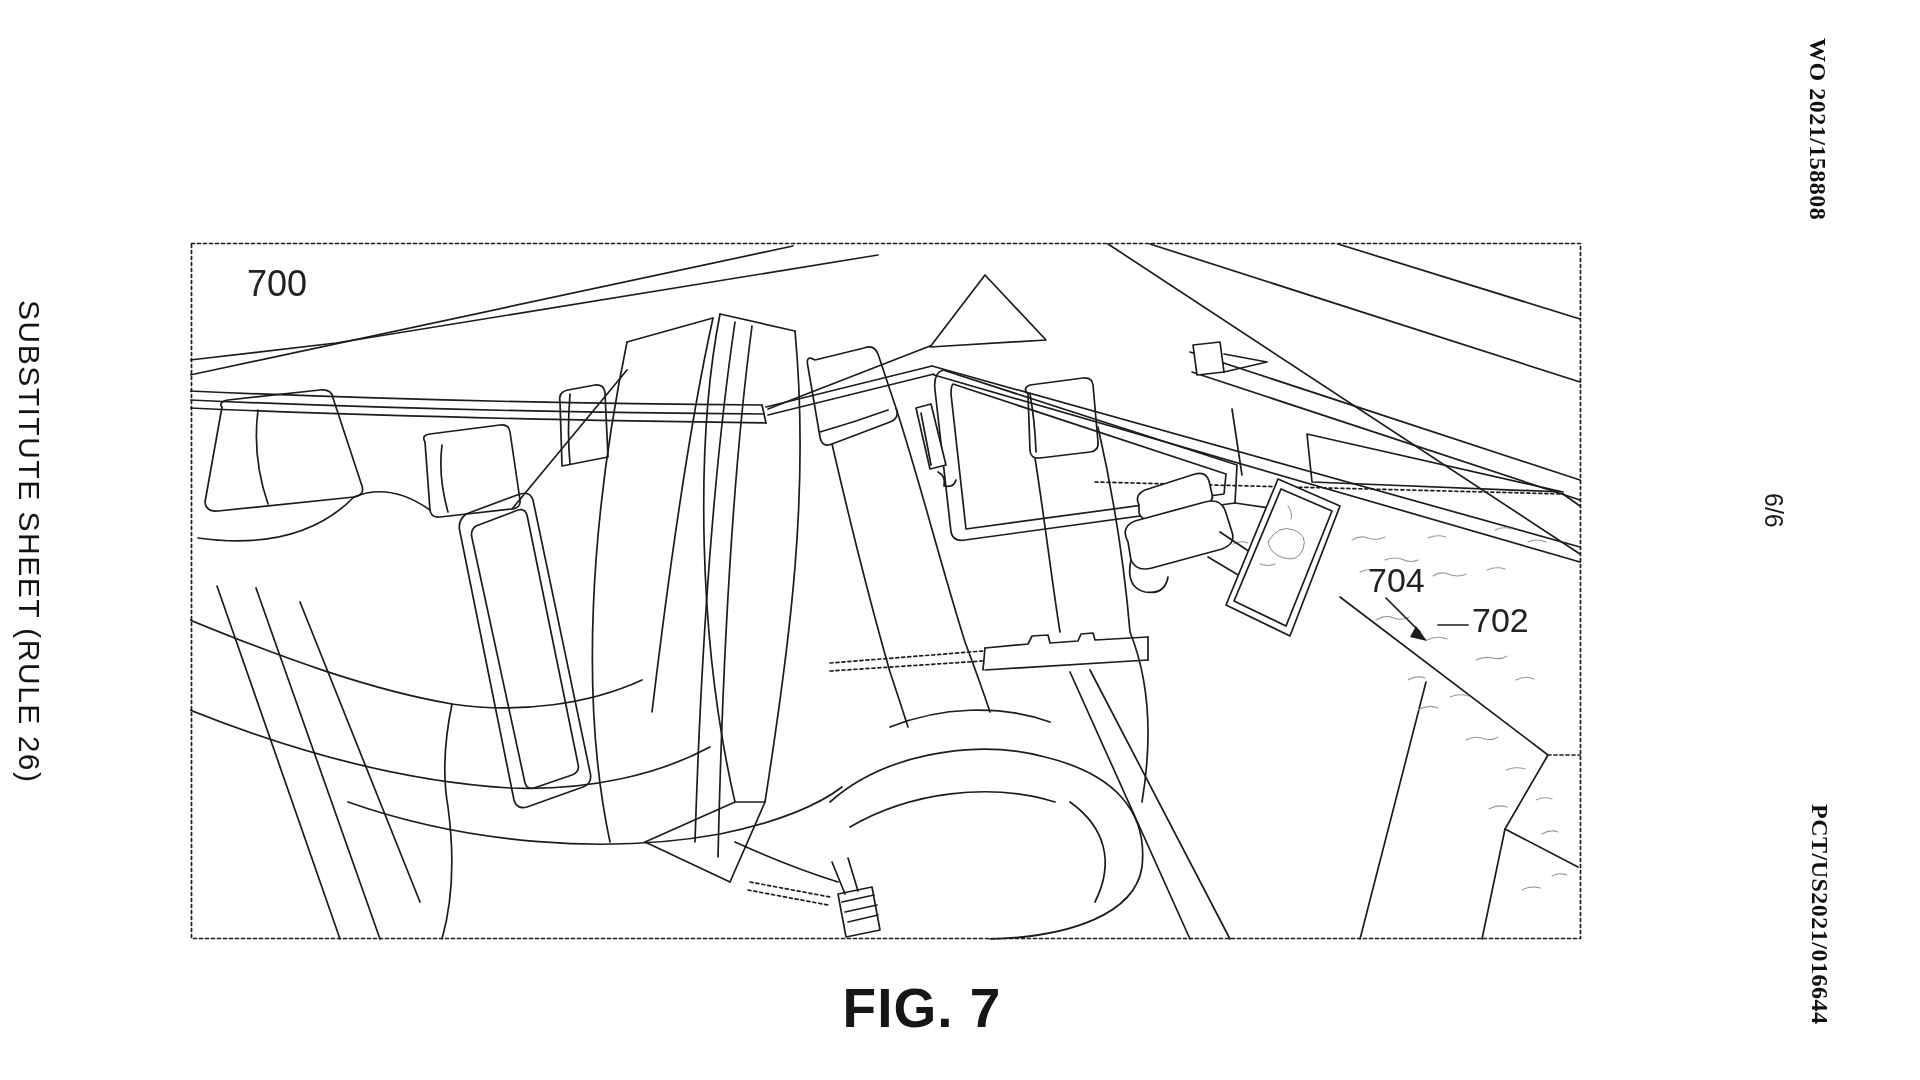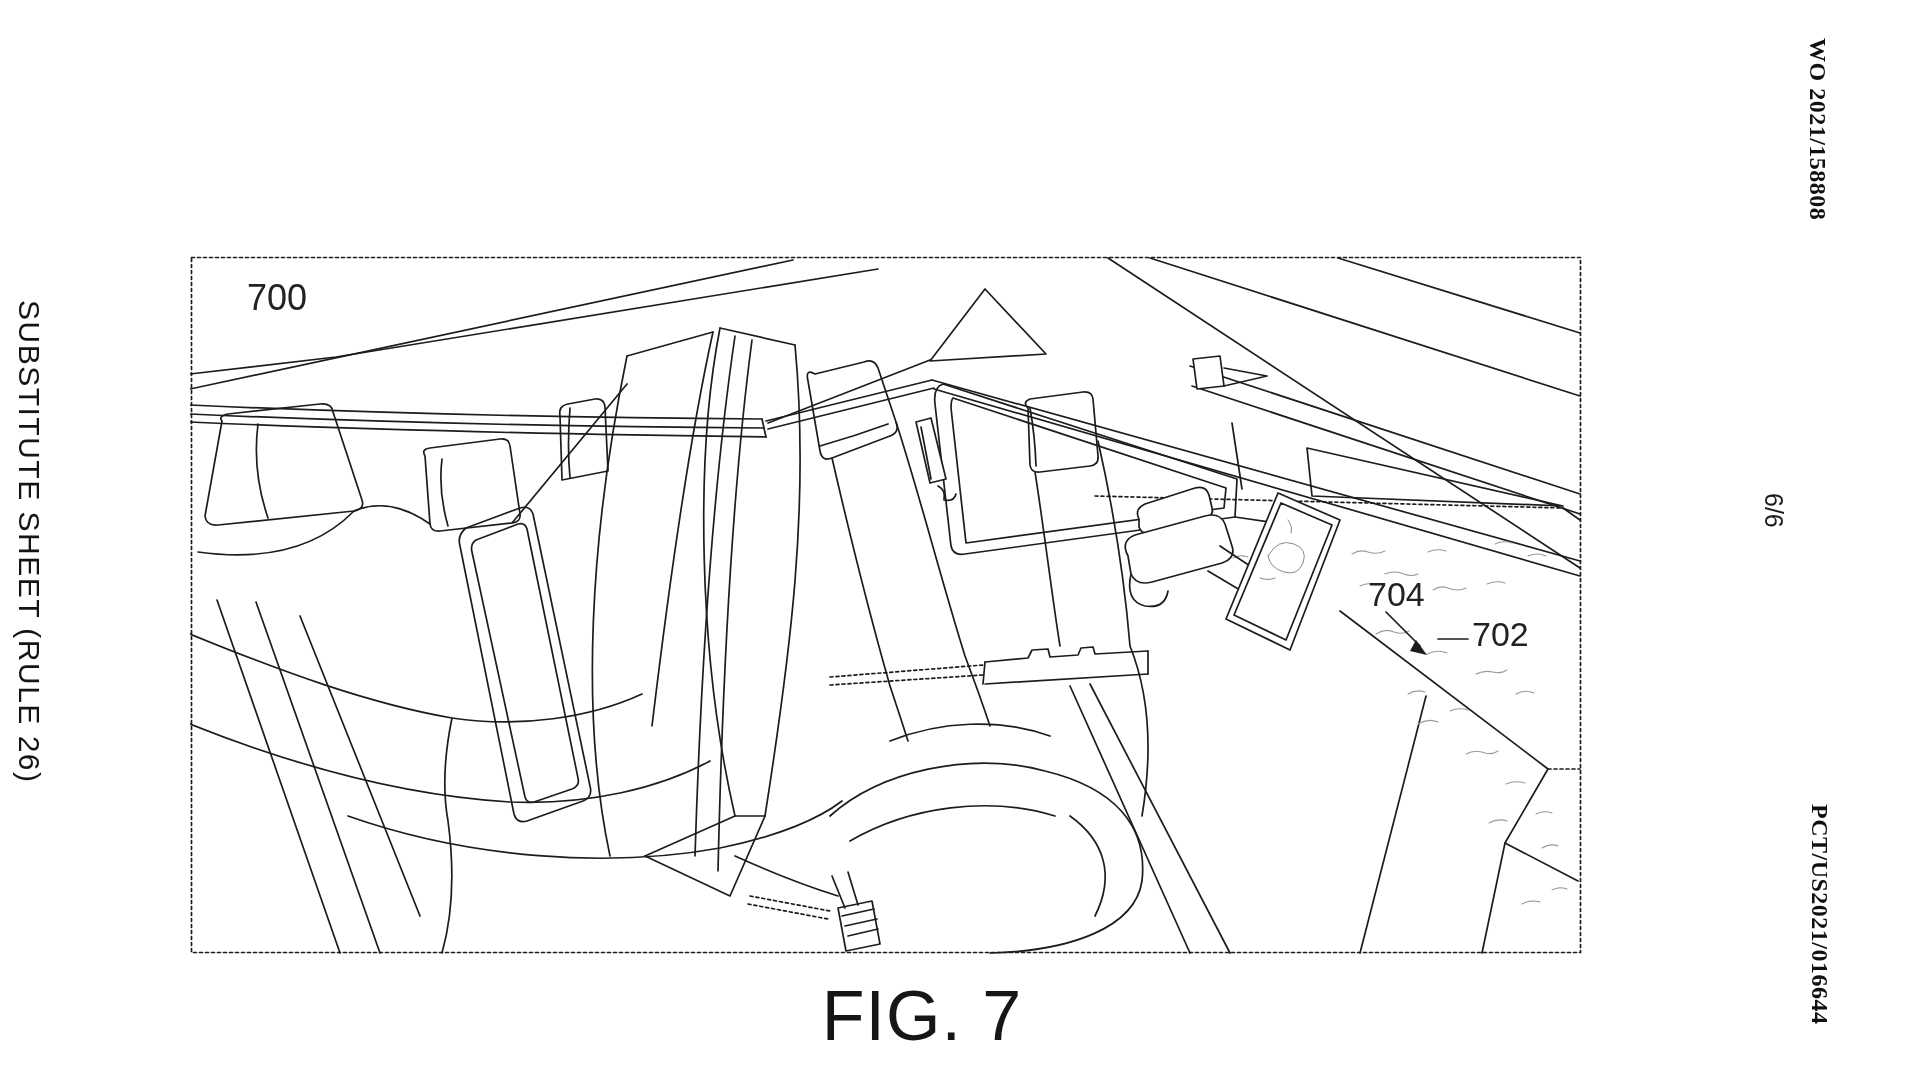--- a/index.html
+++ b/index.html
@@ -8,26 +8,26 @@
     font-family:"Liberation Sans",sans-serif;overflow:hidden;
   }
   .rot{
     position:absolute;white-space:nowrap;
     transform:rotate(90deg);transform-origin:0 0;
     color:#111;
   }
   .side-sans{font-family:"Liberation Sans",sans-serif;font-size:30px;letter-spacing:1.5px;color:#141414;}
   .side-serif{font-family:"Liberation Serif",serif;font-weight:bold;font-size:24px;letter-spacing:.5px;color:#101010;}
   .sheet-num{font-family:"Liberation Sans",sans-serif;font-size:25px;color:#1a1a1a;}
-  #figure-frame{position:absolute;left:190px;top:256px;width:1392px;height:698px;}
+  #figure-frame{position:absolute;left:190px;top:242px;width:1392px;height:698px;}
   #figure-frame svg{display:block;width:1392px;height:698px;}
   #fig-caption{
     position:absolute;left:922px;top:976px;transform:translateX(-50%);
-    font-family:"Liberation Sans",sans-serif;font-weight:400;
-    font-size:70px;letter-spacing:1px;color:#161616;
+    font-family:"Liberation Sans",sans-serif;font-weight:700;
+    font-size:55px;letter-spacing:1px;color:#161616;
   }
   
   .ln{fill:none;stroke:#1c1c1c;stroke-width:1.7;stroke-linecap:round;stroke-linejoin:round;}
   .lnw{fill:#ffffff;stroke:#1c1c1c;stroke-width:1.7;stroke-linejoin:round;}
   .dot{stroke-dasharray:3 3;}
   .mbl{fill:none;stroke:#9a9a9a;stroke-width:1.1;stroke-linecap:round;}
   .mbl2{fill:none;stroke:#8a8a8a;stroke-width:1;stroke-linecap:round;}
   .reftext{font-family:"Liberation Sans",sans-serif;fill:#222222;}
 </style>
 </head>

